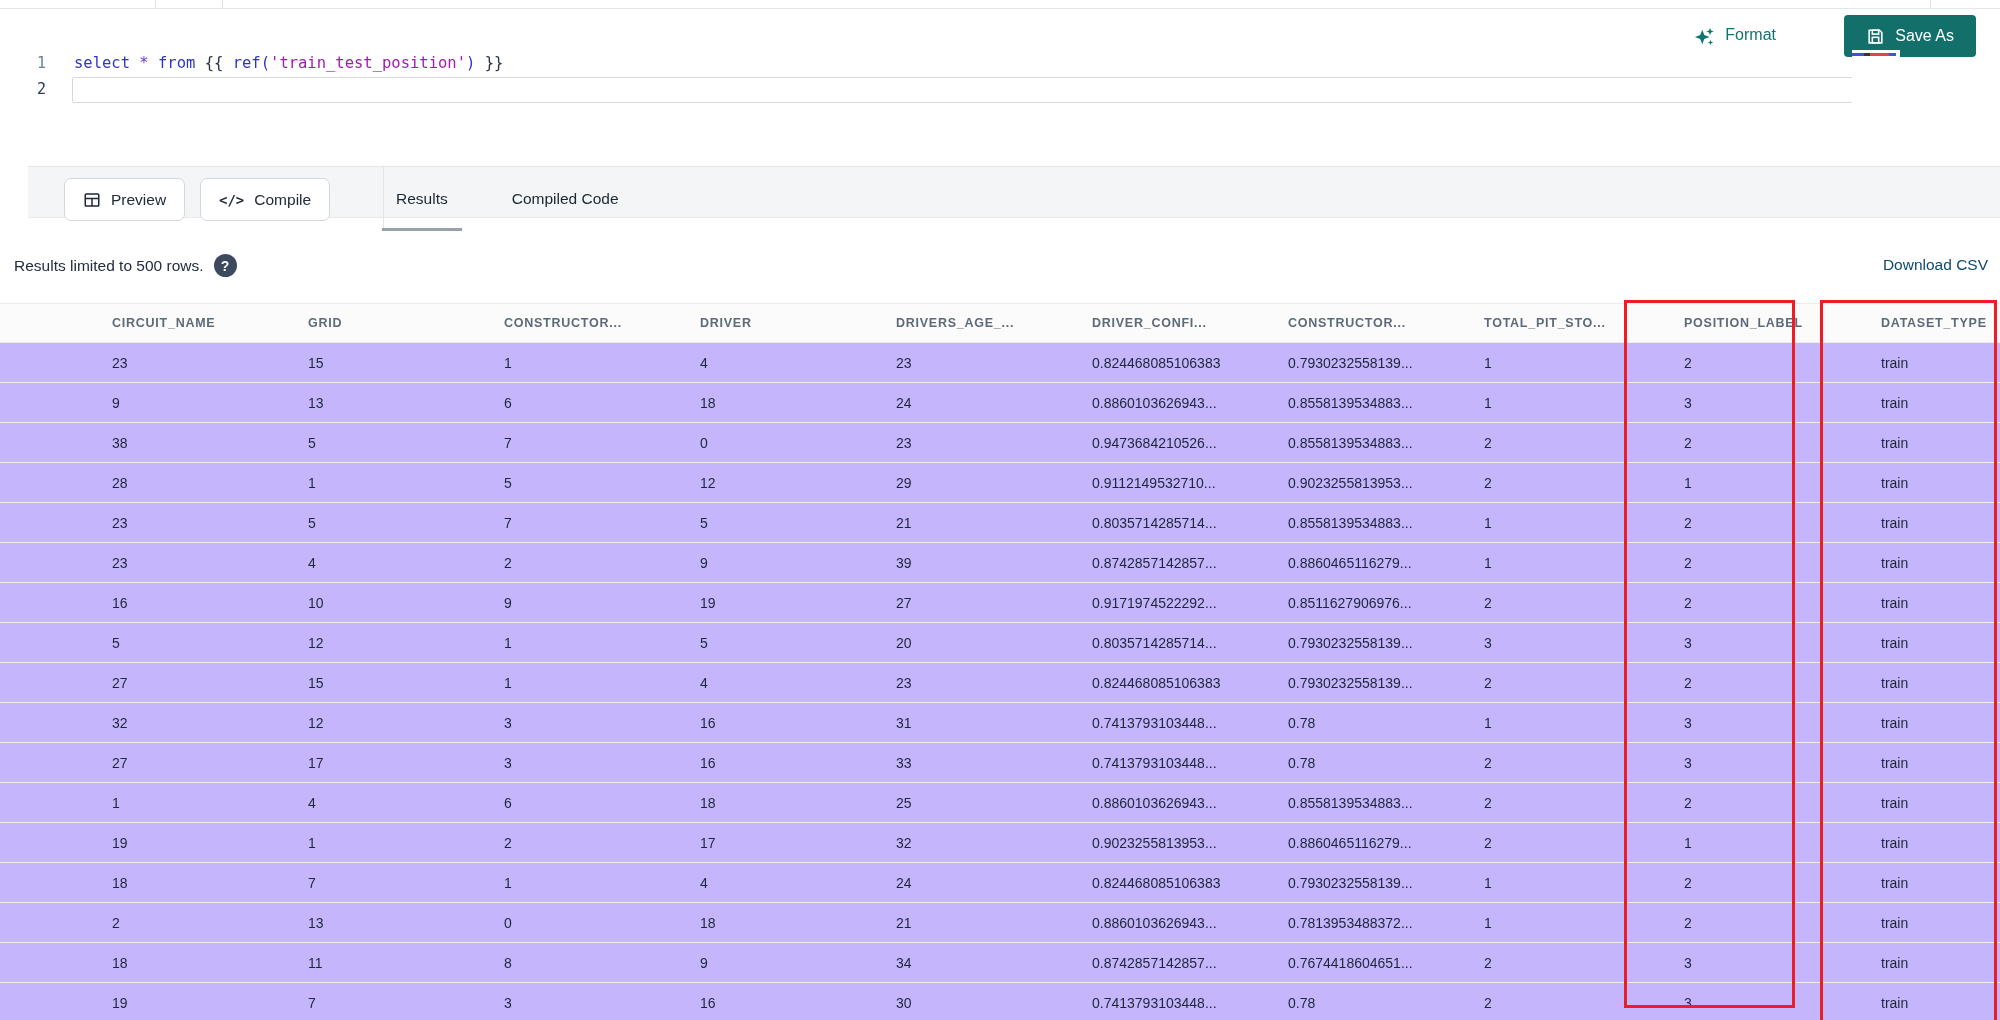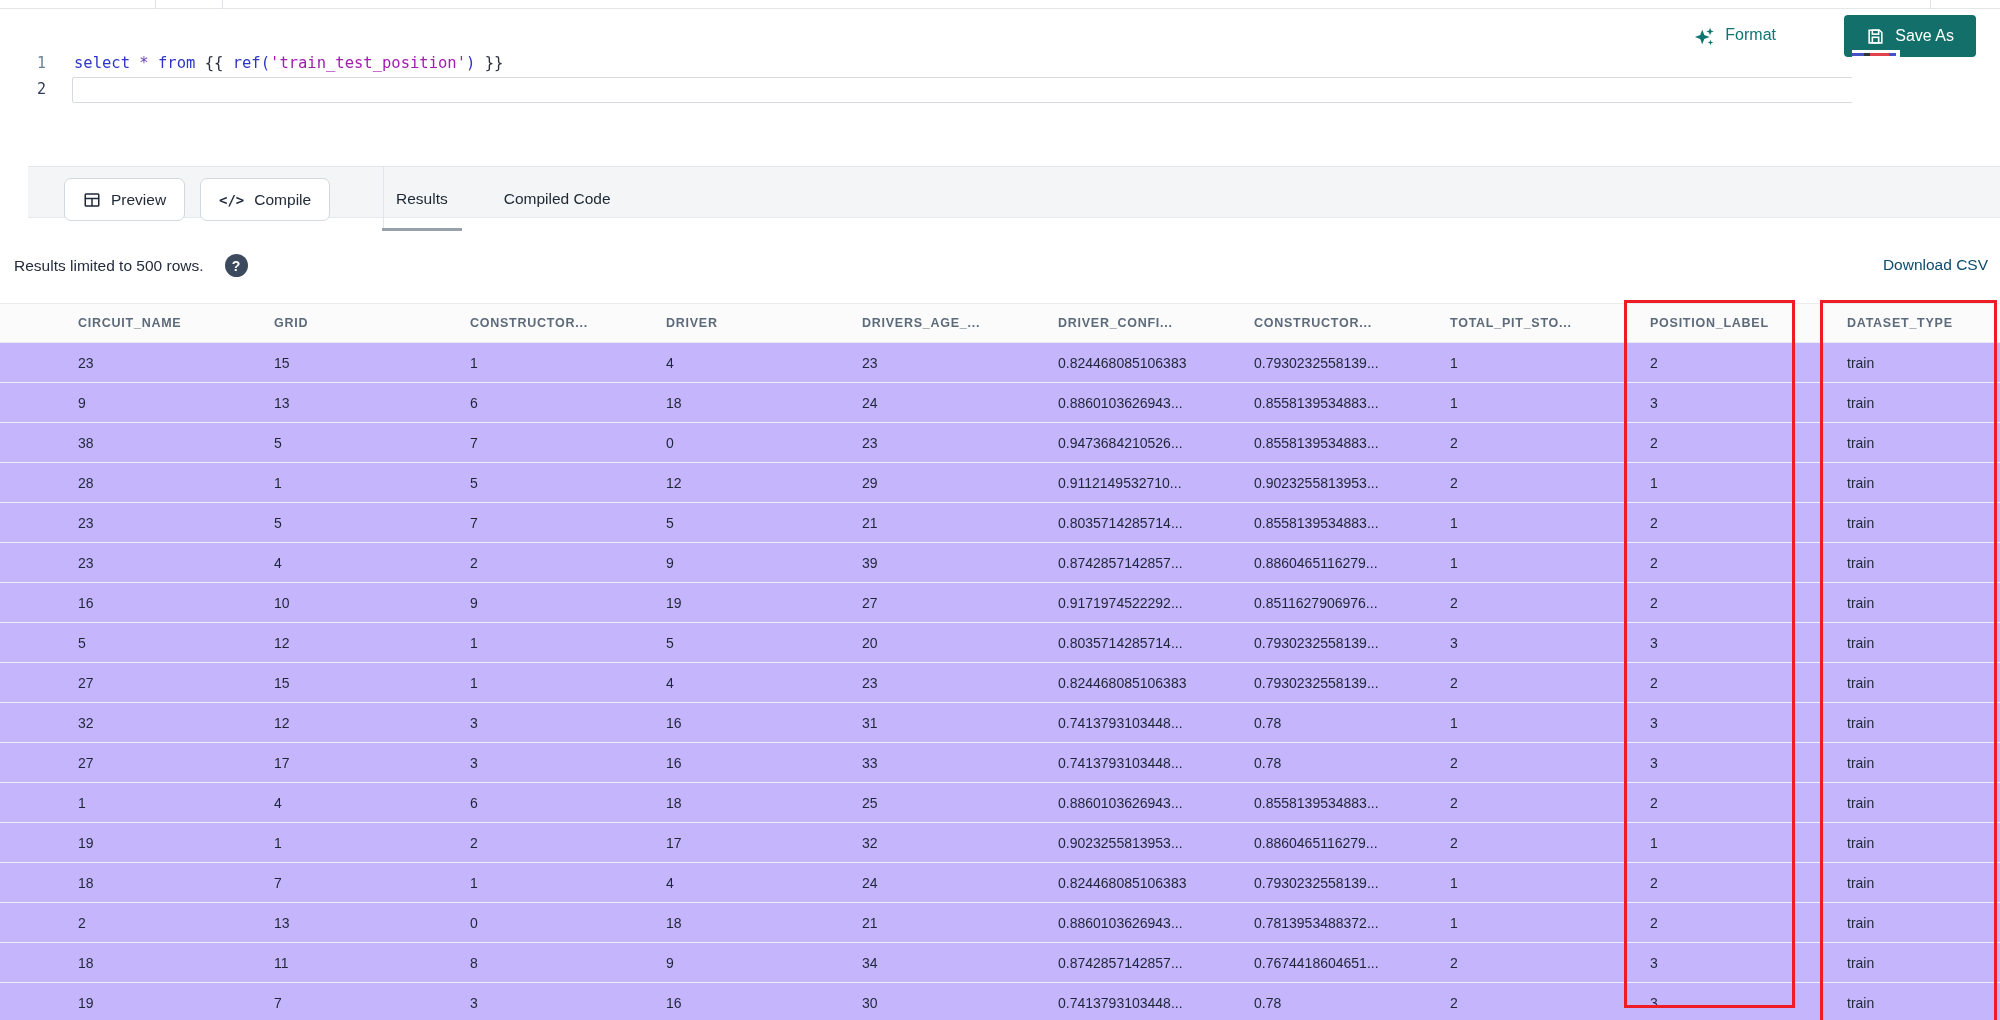--- a/index.html
+++ b/index.html
@@ -41,41 +41,41 @@
   
   .band { position:absolute; top:166px; left:0; width:100%; height:52px; background:#f3f5f6;
     border-top:1px solid #e4e7ea; border-bottom:1px solid #e7eaec;margin-left:28px; }
   .band-btn { position:absolute; top:11px; height:43px; display:flex; align-items:center; gap:10px;
     background:#fff; border:1px solid #d3d8dd; border-radius:7px; padding:0 18px;
     font-size:15.5px; color:#222b38; cursor:pointer; font-family:"Liberation Sans", sans-serif; }
   .btn-preview { left:36px; }
   .btn-compile { left:172px; }
   .code-glyph { font-family:"DejaVu Sans Mono", monospace; font-weight:700; font-size:14px; color:#1f2937; }
   .band-divider { position:absolute; left:355px; top:0; width:1px; height:64px; background:#e2e5e8; }
-  .tabs { position:absolute; left:340px; top:0; height:64px; display:flex; }
+  .tabs { position:absolute; left:340px; top:0; height:64px; display:flex;gap:8px; }
   .tab { position:relative; height:64px; display:flex; align-items:center; padding:0 28px;
     font-size:15.5px; color:#1b2733; cursor:pointer; }
   .tab.active::after { content:""; position:absolute; left:14px; right:14px; bottom:0;
     height:3px; background:#99a1ab; }
 
   
   .results-bar { position:absolute; top:232px; left:0; width:100%; height:71px; background:#fff; }
-  .results-info { position:absolute; left:14px; top:22px; display:flex; align-items:center; gap:21px;
+  .results-info { position:absolute; left:14px; top:22px; display:flex; align-items:center; gap:10px;
     font-size:15.5px; color:#242d3d; }
   .help-icon { width:23px; height:23px; border-radius:50%; background:#3d4a5d; color:#fff;
     display:inline-flex; align-items:center; justify-content:center; font-size:14px;
     font-weight:700; cursor:pointer; }
   .download-link { position:absolute; right:12px; top:24px; color:#0c4a6e; font-size:15.5px;
     cursor:pointer; text-decoration:none; }
 
   
   .results-table { position:absolute; top:303px; left:0; width:100%; bottom:0; overflow:hidden; }
   .thead, .trow { display:grid;
     grid-template-columns:196px 196px 196px 196px 196px 196px 196px 200px 197px 160px;
-    padding-left:70px; align-items:center; }
+    padding-left:104px; align-items:center; }
   .thead { height:40px; background:#fbfbfc; border-top:1px solid #e9ebee; border-bottom:1px solid #e9ebee; }
   .th { font-size:12.5px; font-weight:700; letter-spacing:0.06em; color:#5d6a7a; padding-left:8px;
     white-space:nowrap; overflow:hidden; }
   .trow { height:40px; border-bottom:1px solid #eceef1; background:#c4b5fd; }
   .td { font-size:14px; color:#1e2737; padding-left:8px; white-space:nowrap; overflow:hidden; }
 
   
   .hl-box { position:absolute; border:3px solid #ee1c25; background:transparent; pointer-events:none; }
   .hl1 { left:1624px; top:300px; width:171px; height:708px; }
   .hl2 { left:1820px; top:300px; width:177px; height:724px; }

